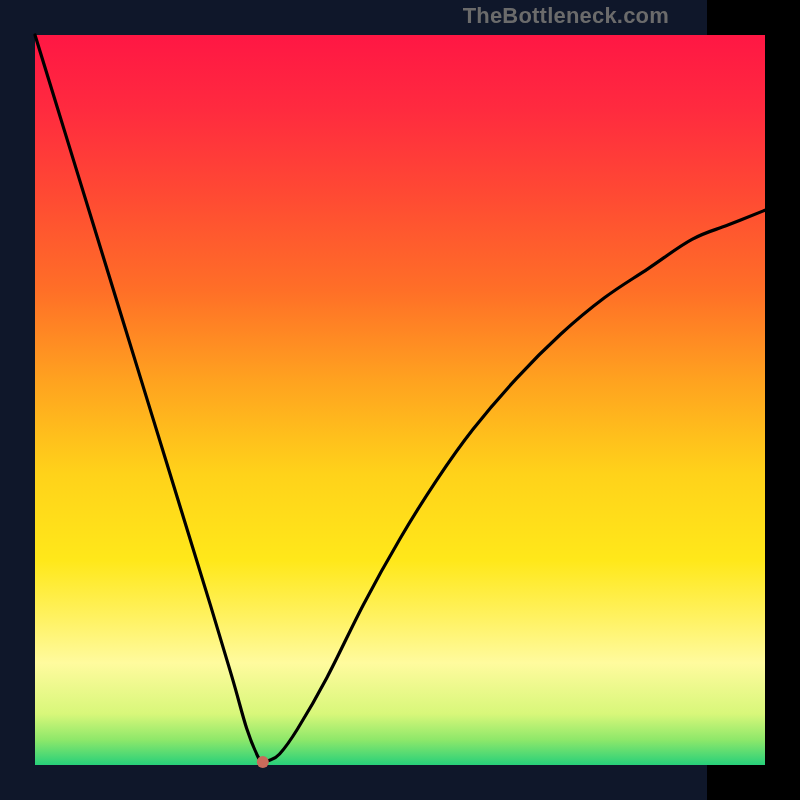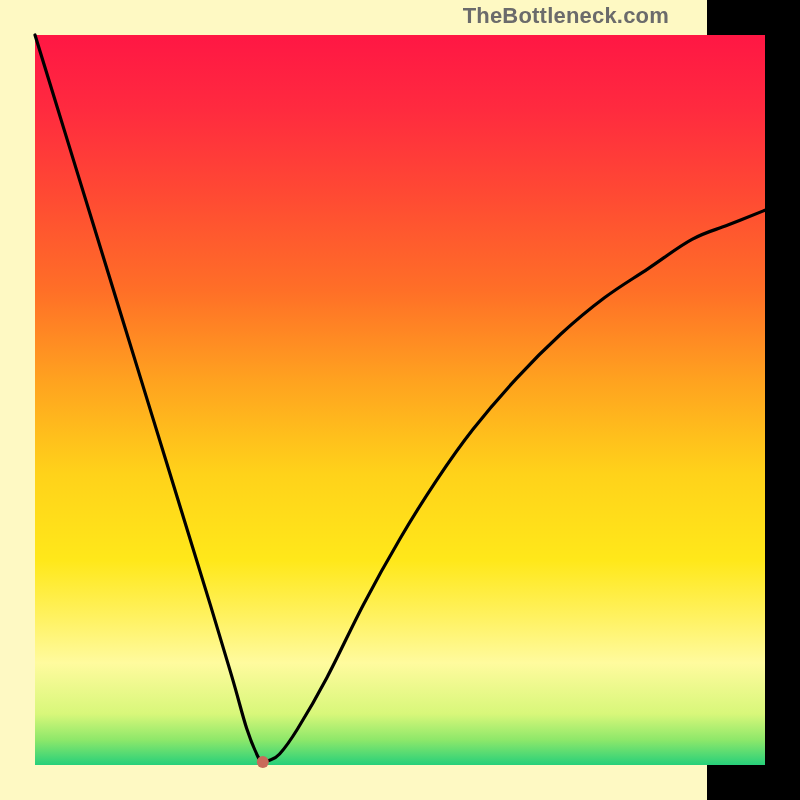--- a/index.html
+++ b/index.html
@@ -9,21 +9,21 @@
     height: 800px;
     background: #000;
     overflow: hidden;
   }
   .frame {
     position: absolute;
     left: 0;
     top: 0;
     width: 707px;
     height: 800px;
-    background: #fef9c3;
+    background: #0f172a;
   }
   .plot-area {
     position: absolute;
     left: 35px;
     top: 35px;
     width: 730px;
     height: 730px;
     
   }
   .attribution {

